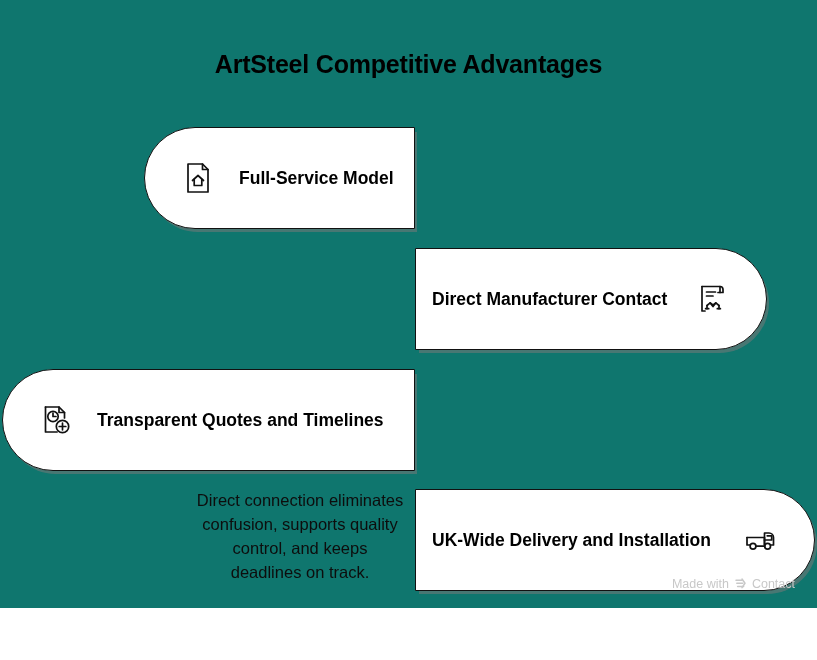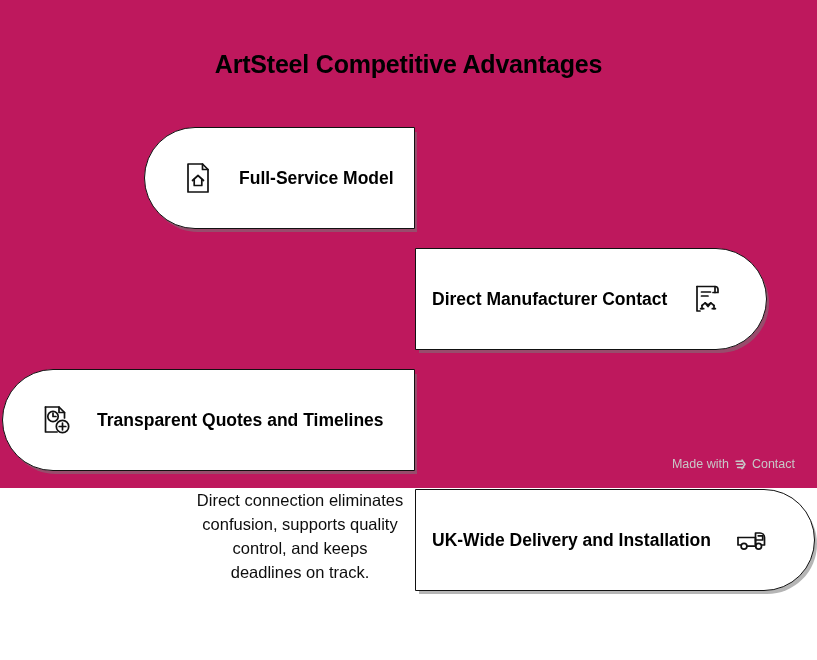--- a/index.html
+++ b/index.html
@@ -6,22 +6,22 @@
   html, body {
     width: 817px;
     height: 660px;
     background: #ffffff;
     font-family: "Liberation Sans", sans-serif;
     overflow: hidden;
   }
   .canvas {
     position: relative;
     width: 817px;
-    height: 488px;
-    background: #be185d;
+    height: 608px;
+    background: #0f766e;
   }
 
   
   .title {
     position: absolute;
     left: 0;
     top: 50px;
     width: 817px;
     text-align: center;
     font-size: 25px;
@@ -58,21 +58,21 @@
     padding-left: 34px;
     padding-right: 9px;
     text-align: center;
   }
   
   .pill.right {
     border-top-right-radius: 56px;
     border-bottom-right-radius: 56px;
     border-top-left-radius: 0;
     border-bottom-left-radius: 0;
-    justify-content: flex-start;
+    justify-content: space-between;
     padding-right: 34px;
     padding-left: 16px;
   }
 
   
   .pill-1 { left: 144px;  width: 271px; }
   .pill-2 { left: 415px;  width: 352px; }
   .pill-3 { left: 2px;    width: 413px; }
   .pill-4 { left: 415px;  width: 400px; }
 
@@ -103,21 +103,21 @@
   }
   .desc-1 { left: 429px; top: 132px;  width: 230px; text-align: left; }
   .desc-2 { left: 196px; top: 240px;  width: 208px; text-align: center; }
 
   
   .watermark {
     position: absolute;
     right: 22px;
     bottom: 17px;
     display: flex;
-    align-items: flex-end;
+    align-items: flex-start;
     gap: 5px;
     font-size: 12.5px;
     color: #c8c8c8;
   }
   .watermark .wm-mark {
     display: inline-block;
     width: 13px;
     height: 13px;
     color: #c8c8c8;
   }

